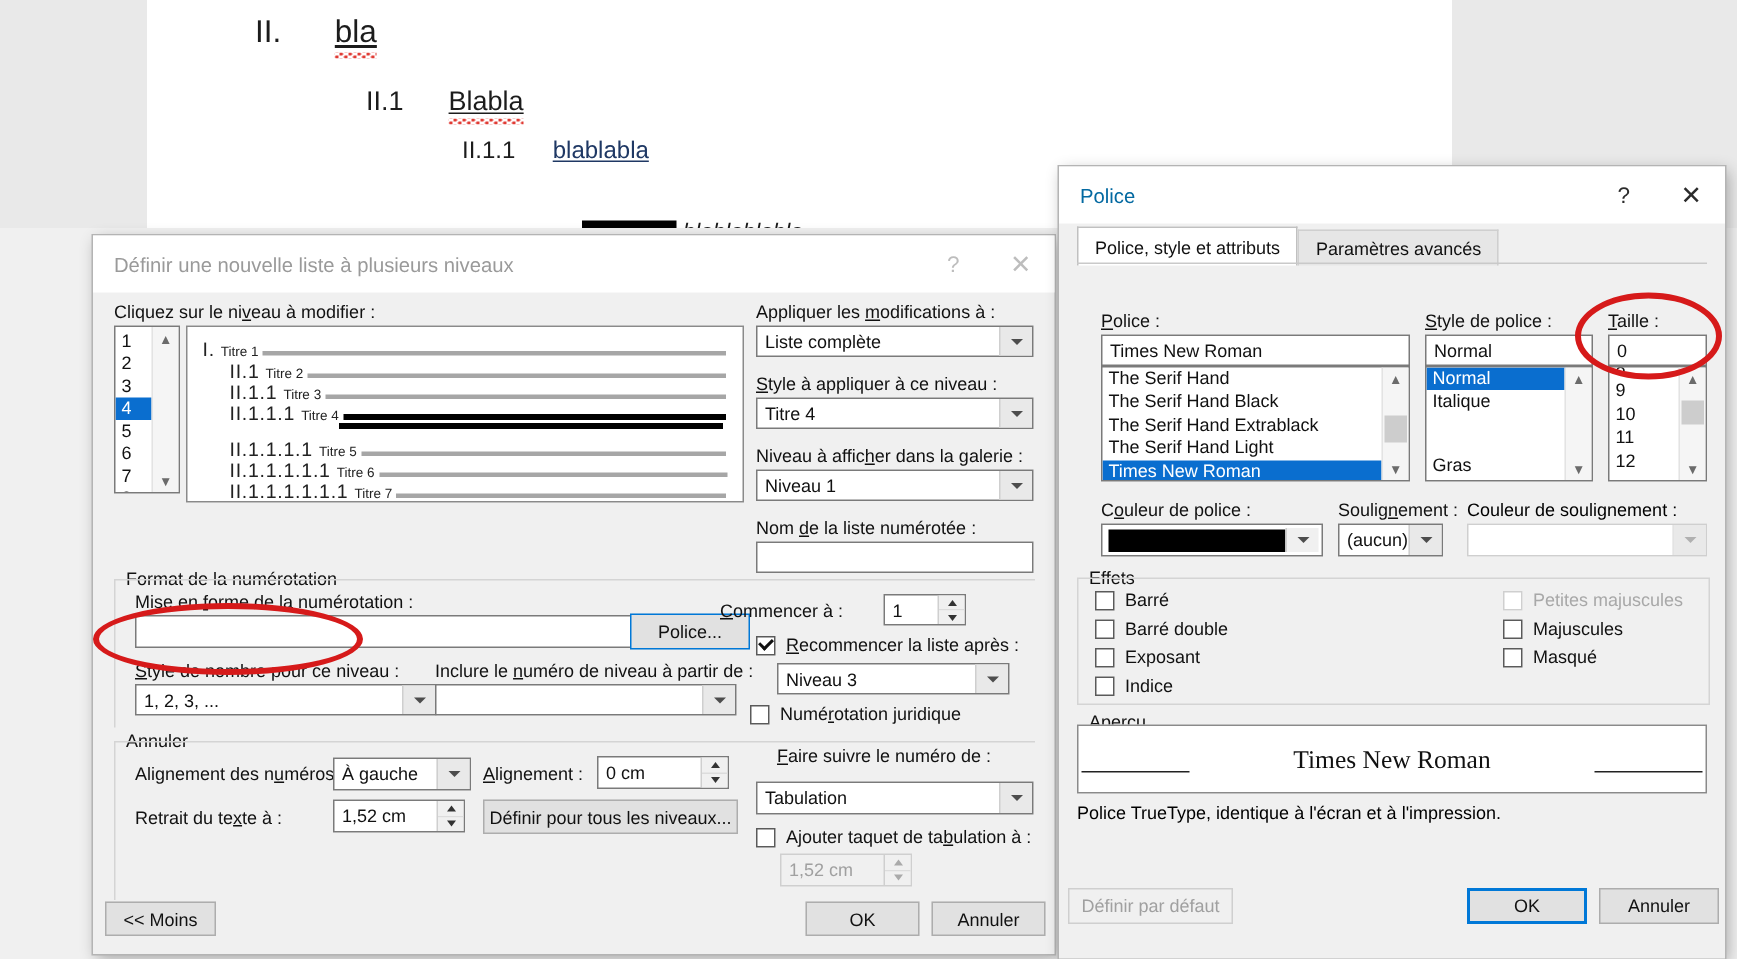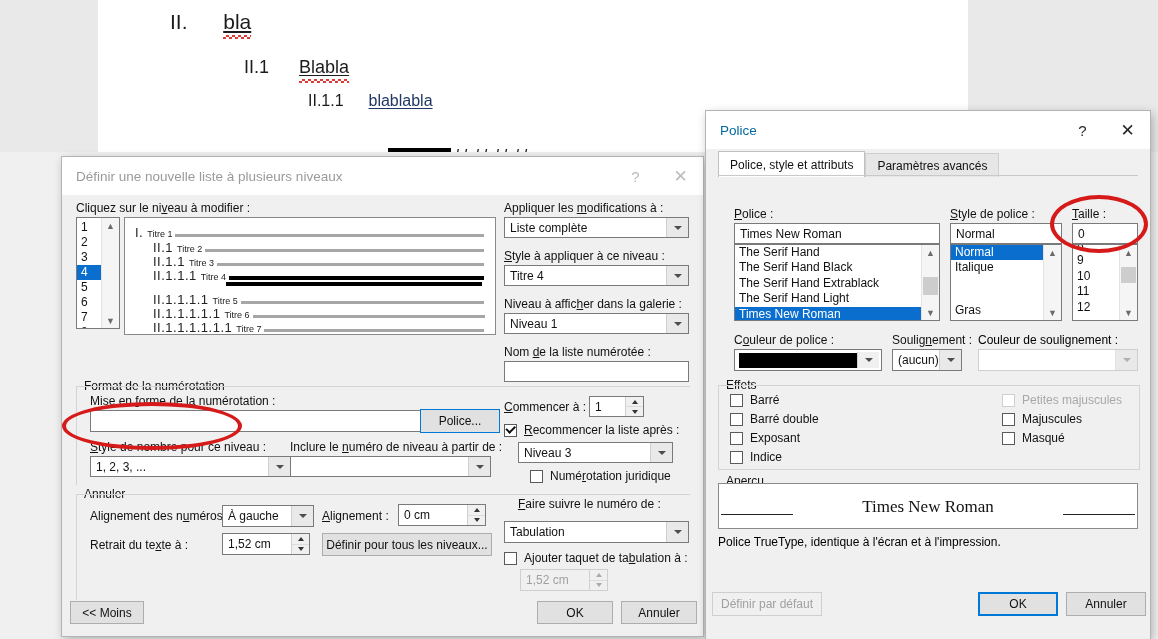--- a/index.html
+++ b/index.html
@@ -259,21 +259,21 @@
   </div>
 
   <label class="fld" style="left:228px;top:283px;">Inclure le <span class="u">n</span>uméro de niveau à partir de :</label>
   <div class="combo" style="left:228px;top:299px;width:201px;height:21px;">
     <span class="val"></span>
     <span class="arrow">
         <i class="chev"></i>
       </span>
   </div>
 
-  <label class="fld" style="left:442px;top:243px;"><span class="u">C</span>ommencer à :</label>
+  <label class="fld" style="left:418px;top:243px;"><span class="u">C</span>ommencer à :</label>
   <div class="spin" style="left:527px;top:239px;width:55px;height:21px;">
     <span class="val">1</span>
     <span class="btns">
         <div>
           <i class="tri-up"></i>
         </div>
         <div>
           <i class="tri-dn"></i>
         </div>
       </span>
@@ -283,21 +283,21 @@
     <span class="box"></span>
     <span><span class="u">R</span>ecommencer la liste après :</span>
   </div>
   <div class="combo" style="left:456px;top:285px;width:155px;height:21px;">
     <span class="val">Niveau 3</span>
     <span class="arrow">
         <i class="chev"></i>
       </span>
   </div>
 
-  <div class="chk" style="left:468px;top:312px;">
+  <div class="chk" style="left:438px;top:312px;">
     <span class="box"></span>
     <span>Numé<span class="u">r</span>otation juridique</span>
   </div>
 
   <span class="group-title" style="left:18px;top:330px;">Annuler</span>
   <div class="groupbox" style="left:14px;top:337px;width:613px;height:105px;border-right:none;border-bottom:none;"></div>
 
   <label class="fld" style="left:28px;top:352px;">Alignement des n<span class="u">u</span>méros :</label>
   <div class="combo" style="left:160px;top:348px;width:92px;height:22px;">
     <span class="val">À gauche</span>

